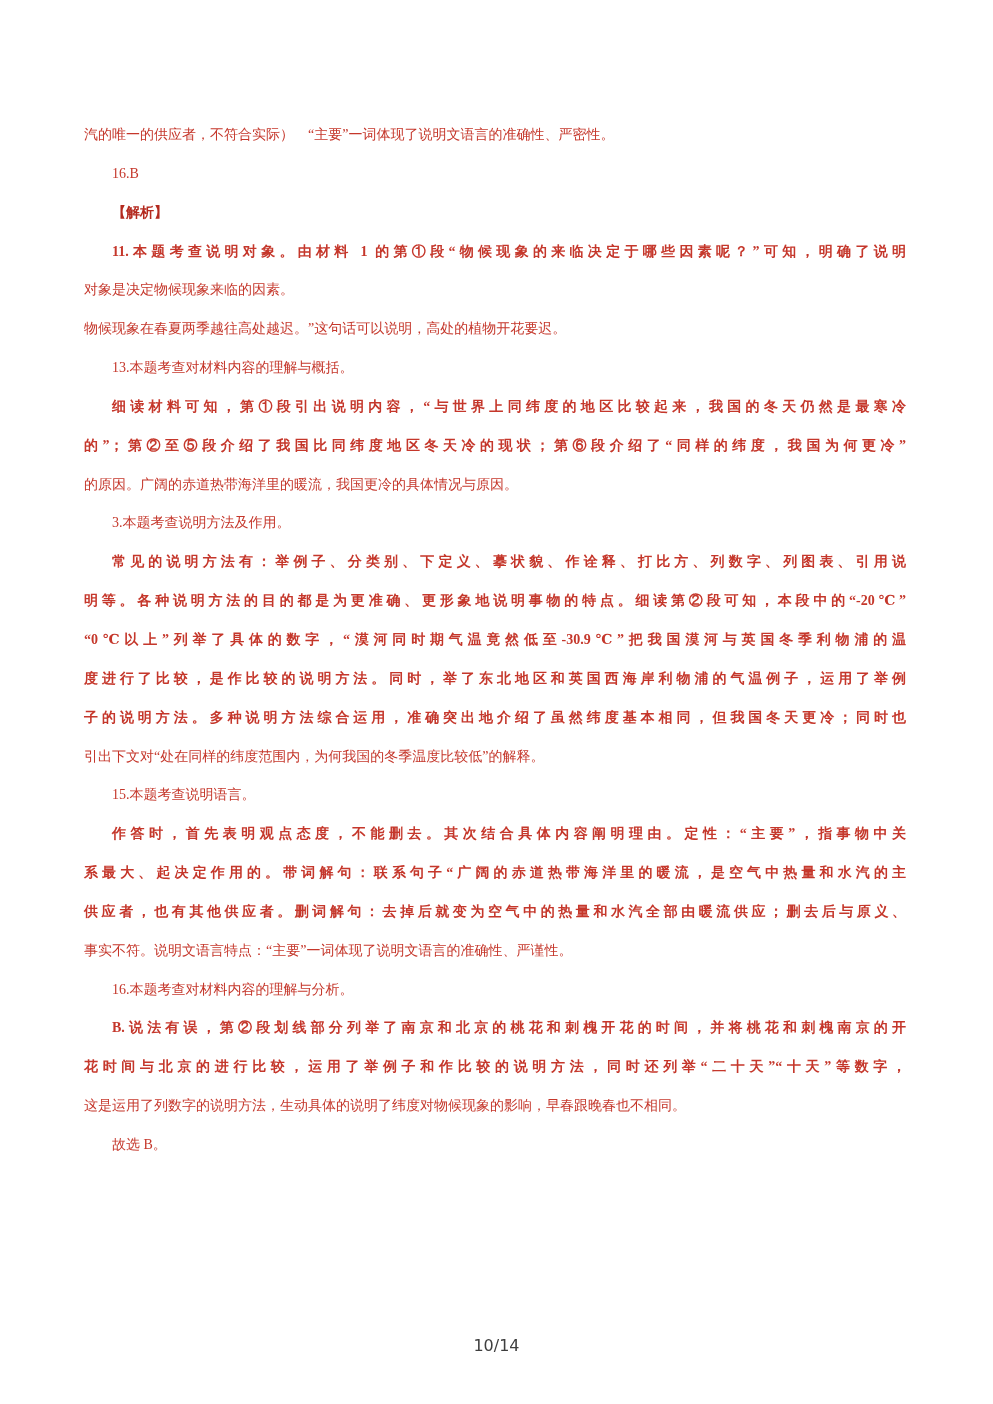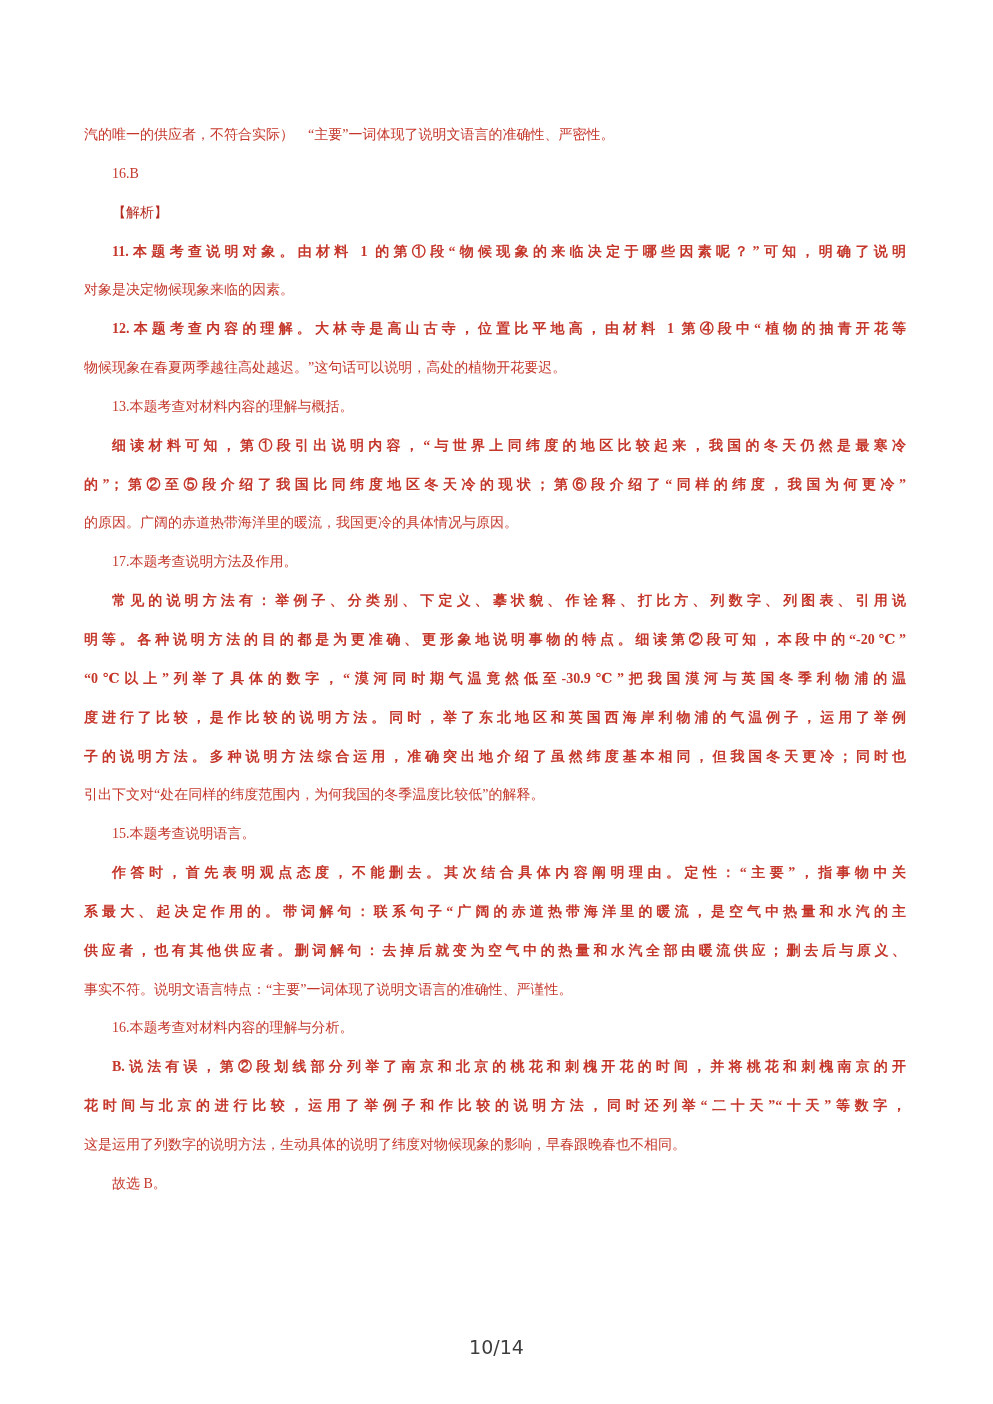--- a/index.html
+++ b/index.html
@@ -20,37 +20,37 @@
     position: absolute;
     left: 84px;
     top: 116px;
     width: 822px;
     color: var(--text-color, #c5372b);
     font-size: 14px;
     line-height: 38.85px;
   }
   .para { margin: 0; }
   .para.bold {
-    font-weight: normal;
+    font-weight: bold;
     color: var(--bold-color, #b42a1f);
   }
   .line {
     text-align: justify;
     text-justify: inter-ideograph;
   }
   .line.fill { text-align-last: justify; font-weight: bold; }
   .line.indent { text-indent: 2em; }
   .footer {
     position: absolute;
     left: 0;
     top: 1336px;
     width: 993px;
     text-align: center;
     font-family: "DejaVu Sans", "Liberation Sans", sans-serif;
-    font-size: 19px;
+    font-size: 16px;
     color: #3e3e3e;
   }
 </style>
 </head>
 <body>
 
 <div class="page">
   <div class="doc-body">
       <div class="para">
         <div class="line">汽的唯一的供应者，不符合实际）　“主要”一词体现了说明文语言的准确性、严密性。</div>
@@ -59,33 +59,32 @@
         <div class="line indent">16.B</div>
       </div>
       <div class="para bold">
         <div class="line indent">【解析】</div>
       </div>
       <div class="para">
         <div class="line indent fill">11.本题考查说明对象。由材料 1 的第①段“物候现象的来临决定于哪些因素呢？”可知，明确了说明</div>
         <div class="line">对象是决定物候现象来临的因素。</div>
       </div>
       <div class="para">
-        <div class="line indent fill">12.本题考查内容的理解。大林寺是高山古寺，位置比平地高，由材料 1 第④段中“植物的抽青开花等</div>
         <div class="line">物候现象在春夏两季越往高处越迟。”这句话可以说明，高处的植物开花要迟。</div>
       </div>
       <div class="para">
         <div class="line indent">13.本题考查对材料内容的理解与概括。</div>
       </div>
       <div class="para">
         <div class="line indent fill">细读材料可知，第①段引出说明内容，“与世界上同纬度的地区比较起来，我国的冬天仍然是最寒冷</div>
         <div class="line fill">的”；第②至⑤段介绍了我国比同纬度地区冬天冷的现状；第⑥段介绍了“同样的纬度，我国为何更冷”</div>
         <div class="line">的原因。广阔的赤道热带海洋里的暖流，我国更冷的具体情况与原因。</div>
       </div>
       <div class="para">
-        <div class="line indent">17.本题考查说明方法及作用。</div>
+        <div class="line indent">3.本题考查说明方法及作用。</div>
       </div>
       <div class="para">
         <div class="line indent fill">常见的说明方法有：举例子、分类别、下定义、摹状貌、作诠释、打比方、列数字、列图表、引用说</div>
         <div class="line fill">明等。各种说明方法的目的都是为更准确、更形象地说明事物的特点。细读第②段可知，本段中的“-20℃”</div>
         <div class="line fill">“0℃以上”列举了具体的数字，“漠河同时期气温竟然低至-30.9℃”把我国漠河与英国冬季利物浦的温</div>
         <div class="line fill">度进行了比较，是作比较的说明方法。同时，举了东北地区和英国西海岸利物浦的气温例子，运用了举例</div>
         <div class="line fill">子的说明方法。多种说明方法综合运用，准确突出地介绍了虽然纬度基本相同，但我国冬天更冷；同时也</div>
         <div class="line">引出下文对“处在同样的纬度范围内，为何我国的冬季温度比较低”的解释。</div>
       </div>
       <div class="para">

